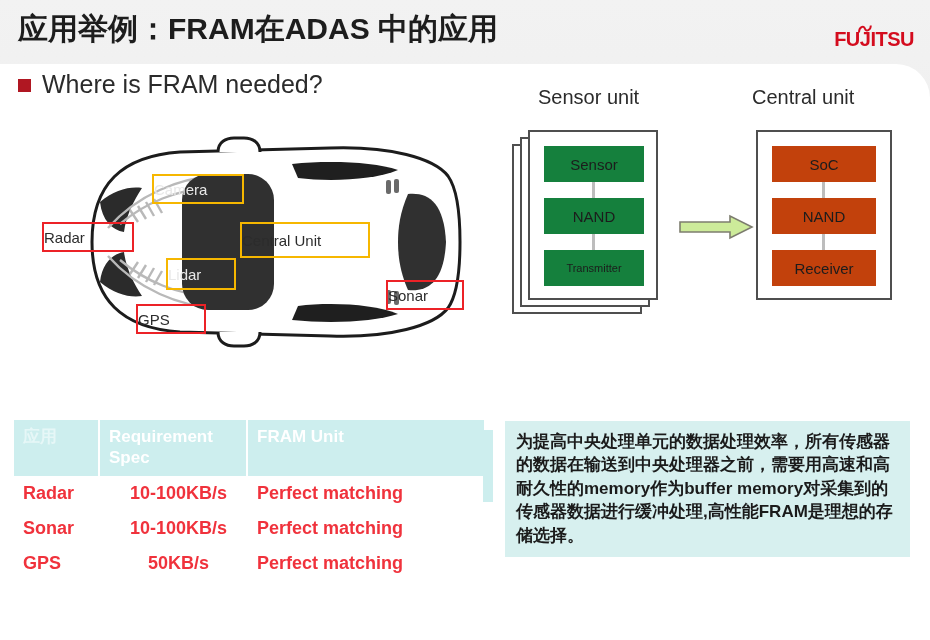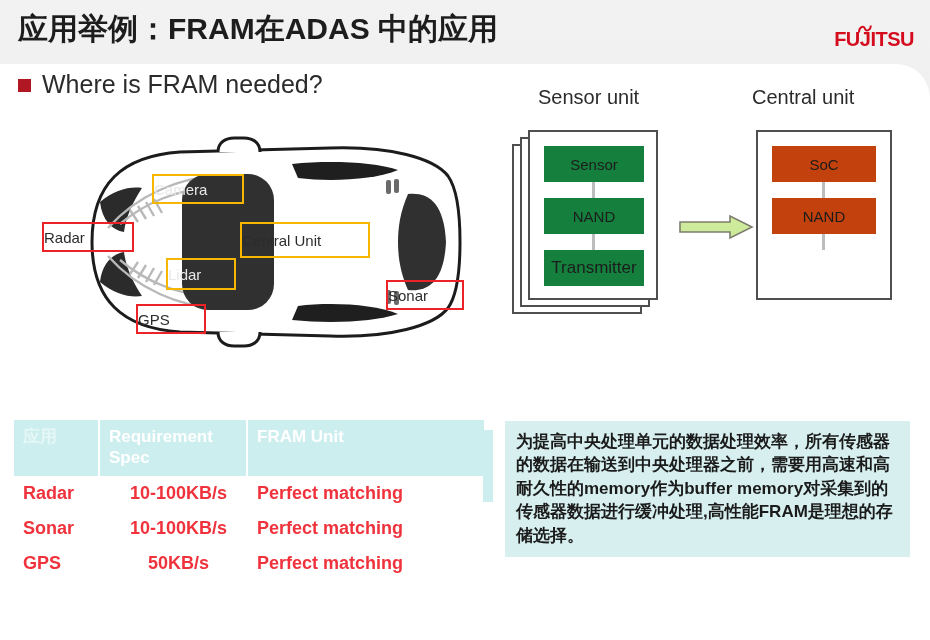--- a/index.html
+++ b/index.html
@@ -181,38 +181,41 @@
 
       <div class="card" id="sensor-card">
         <div class="chip chip-purple" style="left:14px;top:14px;width:100px;height:36px;">
           <span>Sensor</span>
         </div>
         <div class="connector" style="left:62px;top:50px;height:16px;"></div>
         <div class="chip chip-purple" style="left:14px;top:66px;width:100px;height:36px;">
           <span>NAND</span>
         </div>
         <div class="connector" style="left:62px;top:102px;height:16px;"></div>
-        <div class="chip chip-purple" style="left:14px;top:118px;width:100px;height:36px;font-size:17px;">
+        <div class="chip chip-purple" style="left:14px;top:118px;width:100px;height:36px;font-size:11px;">
           <span>Transmitter</span>
         </div>
       </div>
 
       <svg id="arrow" viewBox="0 0 76 26">
         <path d="M2 8 L52 8 L52 2 L74 13 L52 24 L52 18 L2 18 Z" fill="#cdeb9a" stroke="#7d7d6f" stroke-width="1.6"></path>
       </svg>
 
       <div class="card" id="central-card">
         <div class="chip chip-yellow" style="left:14px;top:14px;width:104px;height:36px;">
           <span>SoC</span>
         </div>
         <div class="connector" style="left:64px;top:50px;height:16px;"></div>
         <div class="chip chip-yellow" style="left:14px;top:66px;width:104px;height:36px;">
           <span>NAND</span>
         </div>
         <div class="connector" style="left:64px;top:102px;height:16px;"></div>
+        <div class="chip chip-yellow" style="left:14px;top:118px;width:104px;height:36px;">
+          <span>Receiver</span>
+        </div>
       </div>
     </div>
 
     <div id="table">
       <div class="thead">
         <div class="th th-app">应用</div>
         <div class="th th-req">Requirement Spec</div>
         <div class="th th-fram">
           <span>FRAM Unit</span><br>
         </div>

